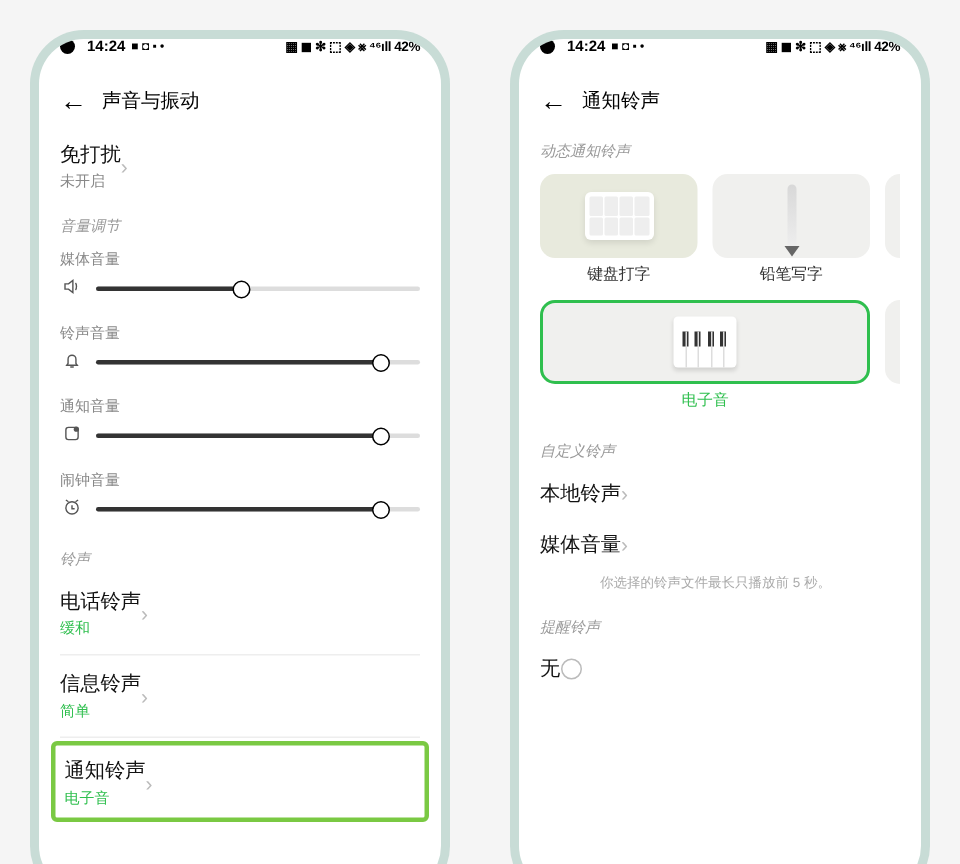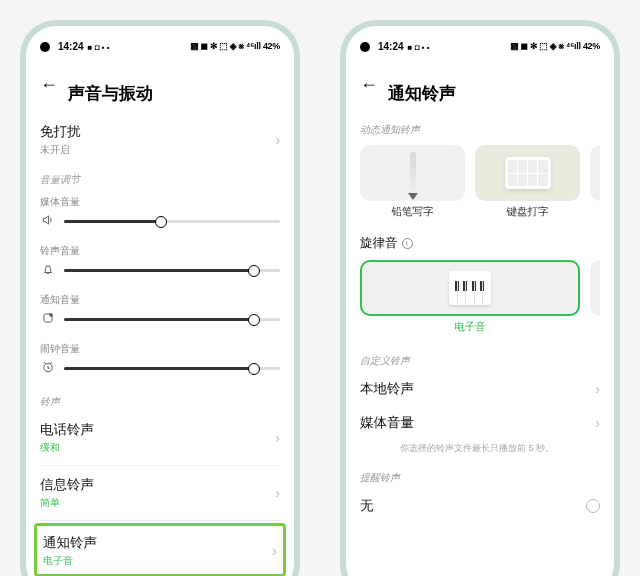--- a/index.html
+++ b/index.html
@@ -25,39 +25,39 @@
     width: 100%;
     height: 100%;
     background: #fff;
     border-radius: 30px;
     overflow: hidden;
     position: relative;
   }
   .statusbar {
     height: 26px;
     display: flex;
-    align-items: flex-end;
+    align-items: flex-start;
     padding: 0 14px;
     font-size: 10px;
     color: #000;
     font-weight: 600;
     position: relative;
   }
   .punch {
     width: 10px; height: 10px; border-radius: 50%; background: #000; margin-right: 8px;
   }
   .statusbar .right { margin-left: auto; font-size: 9px; letter-spacing: -0.3px; }
   .nav {
     display: flex; align-items: center; padding: 6px 14px 10px; gap: 10px;
   }
   .nav .back { font-size: 18px; line-height: 1; }
-  .nav .title { font-size: 17px; font-weight: 700; margin-top: 24px; }
+  .nav .title { font-size: 13px; font-weight: 400; }
   .content { padding: 0 14px; font-size: 12px; color: #333; }
   .row {
-    display: flex; align-items: center; justify-content: space-between;
+    display: flex; align-items: center; justify-content: flex-start;
     padding: 8px 0;
   }
   .row .labelblock { display: flex; flex-direction: column; gap: 2px; }
   .row .main { font-size: 13.5px; color: #111; }
   .row .sub { font-size: 10px; color: #888; }
   .row .sub.green { color: #2fbf4e; }
   .chev { color: #bbb; font-size: 14px; }
   .section-label { font-size: 10px; color: #999; padding: 8px 0 4px; font-style: italic; }
   .slider-row { padding: 4px 0 10px; }
   .slider-label { font-size: 10px; color: #888; margin-bottom: 4px; }
@@ -240,49 +240,45 @@
         <span class="right">▦ ◼ ✻ ⬚ ◈ ⨳ ⁴⁶ıll 42%</span>
       </div>
       <div class="nav">
         <span class="back">←</span>
         <span class="title">通知铃声</span>
       </div>
       <div class="content">
         <div class="section-label">动态通知铃声</div>
         <div class="tile-row">
           <div class="tile">
+            <div class="img" style="background:#e8eadd;">
+                <div class="keyboard-gfx">
+                  <div></div>
+                  <div></div>
+                  <div></div>
+                  <div></div>
+                  <div></div>
+                  <div></div>
+                  <div></div>
+                  <div></div>
+                </div>
+              </div>
+            <span class="cap">键盘打字</span>
+          </div>
+          <div class="tile">
             <div class="img">
                 <div class="pencil-gfx"></div>
               </div>
             <span class="cap">铅笔写字</span>
           </div>
-          <div class="tile">
-            <div class="img" style="background:#e8eadd;">
-                <div class="keyboard-gfx">
-                  <div></div>
-                  <div></div>
-                  <div></div>
-                  <div></div>
-                  <div></div>
-                  <div></div>
-                  <div></div>
-                  <div></div>
-                </div>
-              </div>
-            <span class="cap">键盘打字</span>
-          </div>
           <div class="tile partial">
             <div class="img"></div>
           </div>
         </div>
 
-        <div class="section-title">
-          <span>旋律音</span>
-          <span class="info-badge">i</span>
-        </div>
         <div class="tile-row">
           <div class="tile selected">
             <div class="img">
                 <div class="piano-gfx">
                   <span></span>
                   <span></span>
                   <span></span>
                   <span></span>
                   <span></span>
                 </div>

